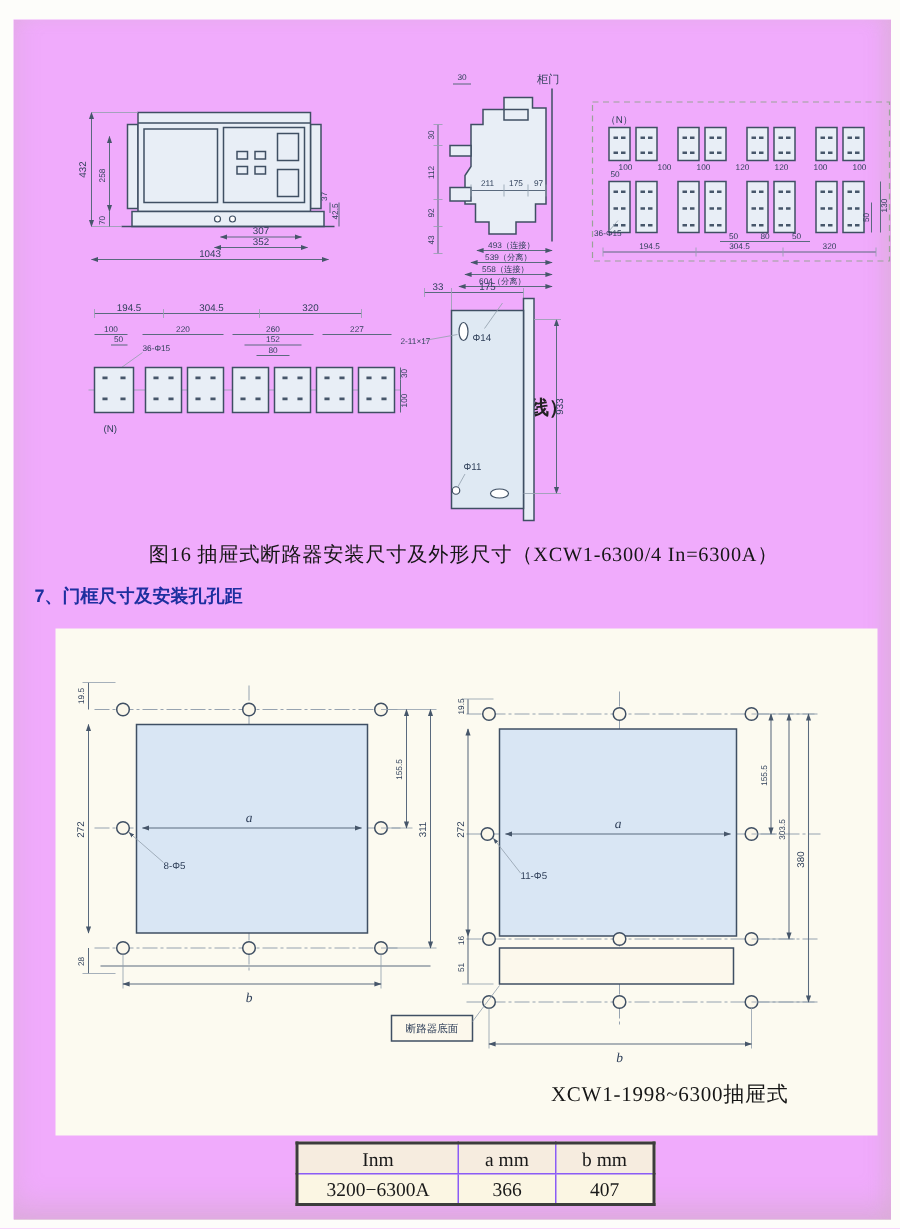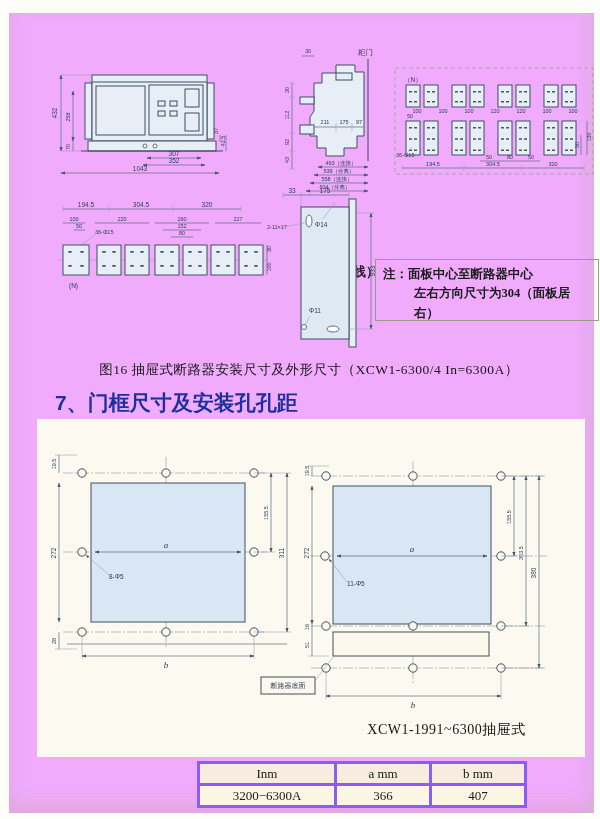--- a/index.html
+++ b/index.html
@@ -22,28 +22,28 @@
   .d{stroke:#5a6a7e;stroke-width:.7;fill:none;}
   .w{stroke:#93a0ae;stroke-width:.55;fill:none;}
   .cl{stroke:#8b98a8;stroke-width:.6;stroke-dasharray:10 2 2 2;fill:none;}
   .dash{stroke:#9aa398;stroke-width:.8;stroke-dasharray:4 3;fill:none;}
   .hole{fill:#fbf7ea;stroke:#3f4f63;stroke-width:1;}
   .sm{fill:#ffffff;stroke:#3f4f63;stroke-width:.8;}
   .dots2{stroke:#46566a;stroke-width:3;stroke-dasharray:1.6 8.4;fill:none;}
   .dots3{stroke:#46566a;stroke-width:3;stroke-dasharray:1.6 9.6;fill:none;}
   .dotsb{stroke:#46566a;stroke-width:3.4;stroke-dasharray:1.8 12.2;fill:none;}
   .fig-caption{left:0;top:348px;width:600px;text-align:center;font-size:13.5px;color:#161616;letter-spacing:.5px;}
-  .sec-heading{left:14px;top:376px;font-family:"Liberation Sans",sans-serif;font-weight:bold;font-size:21px;color:#1d2f9f;margin-left:32px;}
+  .sec-heading{left:14px;top:376px;font-family:"Liberation Sans",sans-serif;font-weight:bold;font-size:12px;color:#1d2f9f;}
   .white-panel{left:28px;top:406px;width:548px;height:338px;background:#fcfaf0;}
   .wire-caption{font-size:13px;font-weight:bold;text-align:center;color:#222;}
   .note-box{left:366px;top:246px;width:208px;height:50px;border:1px solid #9a9a85;padding:5px 7px;font-size:12.5px;font-weight:bold;line-height:1.55;color:#1a1a1a;}
   .note-line2{margin-left:31px;}
   .frame-caption{font-size:14px;text-align:center;color:#161616;letter-spacing:.5px;}
   table.dim{border-collapse:collapse;border:2px solid #3c3c3c;background:#fbf6e3;}
-  table.dim th, table.dim td{border:3px solid #8b5cf6;font-size:13px;font-weight:normal;text-align:center;padding:1px 20px;height:17px;color:#191919;font-family:"Liberation Serif",serif;}
+  table.dim th, table.dim td{border:1px solid #8b5cf6;font-size:13px;font-weight:normal;text-align:center;padding:1px 6px;height:17px;color:#191919;font-family:"Liberation Serif",serif;}
   table.dim th{background:#f6ecdf;}
   .c1{width:94px;}.c2{width:52px;}.c3{width:52px;}
 </style>
 </head>
 <body>
 
 <div class="paper">
 
   <svg class="drw" style="left:30px;top:50px;" width="195" height="118" viewBox="0 0 195 118">
     <defs>
@@ -306,24 +306,20 @@
       <line class="w" x1="58" y1="34" x2="70" y2="17"></line>
       <text class="t6" x="44" y="128">Φ11</text>
       <line class="w" x1="45" y1="131" x2="40" y2="140"></line>
       <line class="d" x1="106" y1="28" x2="106" y2="144" marker-start="url(#m-ar)" marker-end="url(#m-ar)"></line>
       <line class="w" x1="91" y1="28" x2="109" y2="28"></line>
         <line class="w" x1="84" y1="144" x2="109" y2="144"></line>
       <text class="t6 mid" transform="rotate(-90 110 86)" x="110" y="86">933</text>
     </g>
   </svg>
 
-  <div class="abs note-box">
-    <div>注：面板中心至断路器中心</div>
-    <div class="note-line2">左右方向尺寸为304（面板居右）</div>
-  </div>
 
   <div class="abs fig-caption">图16 抽屉式断路器安装尺寸及外形尺寸（XCW1-6300/4 In=6300A）</div>
 
   <div class="abs sec-heading">7、门框尺寸及安装孔孔距</div>
 
   <div class="abs white-panel"></div>
 
   <svg class="drw" style="left:34px;top:428px;" width="256" height="238" viewBox="0 0 256 238">
     <g>
       <line class="cl" x1="20" y1="32" x2="224" y2="32"></line>
@@ -423,21 +419,21 @@
       <line class="w" x1="71" y1="231" x2="71" y2="258"></line>
         <line class="w" x1="246" y1="231" x2="246" y2="258"></line>
       <line class="d" x1="71" y1="255" x2="246" y2="255" marker-start="url(#m-ar)" marker-end="url(#m-ar)"></line>
       <text class="it mid" x="158" y="267">b</text>
       <rect class="fp" x="6" y="236" width="54" height="17"></rect>
       <text class="mid" x="33" y="247" style="font-size:7px;">断路器底面</text>
       <line class="w" x1="60" y1="240" x2="78" y2="216"></line>
     </g>
   </svg>
 
-  <div class="abs frame-caption" style="left:330px;top:708px;width:215px;">XCW1-1991~6300抽屉式</div>
+  <div class="abs frame-caption" style="left:330px;top:708px;width:215px;">XCW1-1998~6300抽屉式</div>
 
   <table class="dim abs" style="left:188px;top:748px;">
     <thead>
       <tr>
         <th class="c1">Inm</th>
         <th class="c2">a mm</th>
         <th class="c3">b mm</th>
       </tr>
     </thead>
     <tbody>

